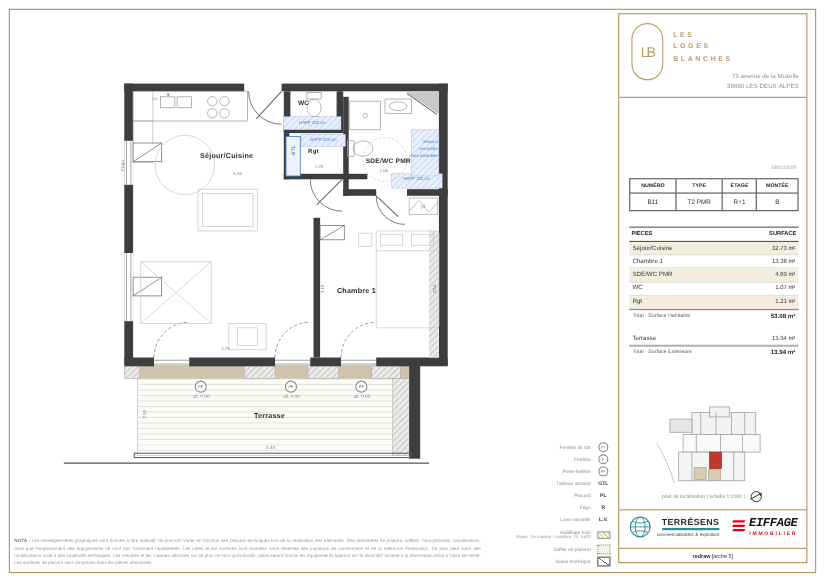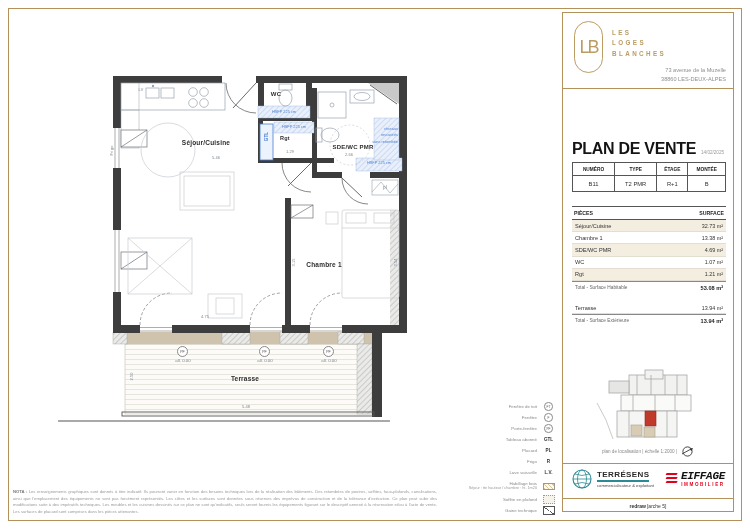--- a/index.html
+++ b/index.html
@@ -56,21 +56,21 @@
               background:repeating-linear-gradient(45deg,#d9c59a 0 1px,#fdf9ef 1px 3px); }
   .sym-soffit { width:12px; height:9px; border:1px dotted #999; background:#f5f3ec; }
   .sym-gaine { width:12px; height:9px; border:0.8px solid #555;
                background:linear-gradient(to top right,#fff 46%,#555 46% 52%,#fff 52%); }
   .lg-tall { height:16px; }
 
   
   #panel { position:absolute; left:562px; top:12px; width:172px; height:500px; border:1px solid #b2925a; background:#fff; }
   #logo-sec { position:absolute; left:0; top:0; width:100%; height:76px; border-bottom:1px solid #b2925a; }
   #lb-badge { position:absolute; left:11px; top:8px; width:29px; height:52px; border:1.4px solid #bb9c63; border-radius:15px;
-              display:flex; align-items:center; justify-content:center; color:#bb9c63; font-size:18px; letter-spacing:-2px; }
+              display:flex; align-items:center; justify-content:center; color:#bb9c63; font-size:13px; letter-spacing:-2px; }
   #lb-word { position:absolute; left:49px; top:15px; color:#bb9c63; font-size:6.3px; font-weight:bold; letter-spacing:2.4px; line-height:1.65; }
   #lb-addr { position:absolute; right:7px; top:53px; text-align:right; color:#8f8f8f; font-size:5.6px; line-height:1.55; }
 
   #pv-title { position:absolute; left:9px; top:127px; font-size:16px; font-weight:800; color:#141414; letter-spacing:-0.3px; }
   #pv-date { position:absolute; right:9px; top:137px; font-size:4.6px; color:#9a9a9a; }
 
   #unit-table { position:absolute; left:9px; top:149px; width:154px; display:grid;
                 grid-template-columns:1.15fr 1.15fr 0.85fr 1fr; border:0.8px solid #555; }
   .ut-h { font-size:4.8px; font-weight:bold; color:#222; text-align:center; padding:3.5px 1px; border-right:0.6px solid #555; border-bottom:0.6px solid #555; }
   .ut-v { font-size:5.8px; color:#333; text-align:center; padding:4.5px 1px; border-right:0.6px solid #555; }
@@ -87,21 +87,21 @@
   .trow .sl { font-size:4.8px; color:#666; }
   .trow .sv { font-size:5.6px; color:#222; font-weight:bold; }
   .sgap { height:9px; }
 
   #locator { position:absolute; left:30px; top:356px; width:112px; height:74px; }
   #loc-cap { position:absolute; left:0; top:432px; width:100%; display:flex; align-items:center; justify-content:center; gap:4px; }
   #loc-cap span { font-size:4.6px; color:#8a8a8a; }
 
   #partners { position:absolute; left:0; top:450px; width:100%; height:35px; border-top:1px solid #b2925a; }
   #terresens { position:absolute; left:8px; top:4px; display:flex; gap:4px; align-items:center; }
-  #ter-txt { display:flex; flex-direction:column; align-items:flex-start; }
+  #ter-txt { display:flex; flex-direction:column; align-items:flex-end; }
   #ter-name { font-size:8px; font-weight:800; color:#2b2b2b; letter-spacing:.4px; }
   #ter-line { width:52px; height:1.6px; background:#2a8a96; margin:1px 0; }
   #ter-tag { font-size:4.2px; color:#444; }
   #eiffage { position:absolute; right:8px; top:6px; display:flex; gap:4px; align-items:flex-start; }
   #eif-bars { display:flex; flex-direction:column; gap:1.4px; margin-top:3px; }
   #eif-bars i { display:block; width:11px; height:2.4px; background:#e2001a; transform:skewX(-28deg); }
   #eif-txt { display:flex; flex-direction:column; align-items:center; }
   #eif-name { font-size:11px; font-weight:800; font-style:italic; color:#111; letter-spacing:-0.3px;font-family:Liberation Mono, monospace; }
   #eif-div { font-size:4.6px; color:#e2001a; font-weight:bold; letter-spacing:1.6px; }
 
@@ -382,21 +382,20 @@
         <div>LES</div>
         <div>LOGES</div>
         <div>BLANCHES</div>
       </div>
       <div id="lb-addr">
         <div>73 avenue de la Muzelle</div>
         <div>38860 LES-DEUX-ALPES</div>
       </div>
     </div>
 
-    <div id="pv-title">PLAN DE VENTE</div>
     <div id="pv-date">14/02/2025</div>
 
     <div id="unit-table">
       <div class="ut-h">NUMÉRO</div>
       <div class="ut-h">TYPE</div>
       <div class="ut-h">ÉTAGE</div>
       <div class="ut-h last">MONTÉE</div>
       <div class="ut-v">B11</div>
       <div class="ut-v">T2 PMR</div>
       <div class="ut-v">R+1</div>

